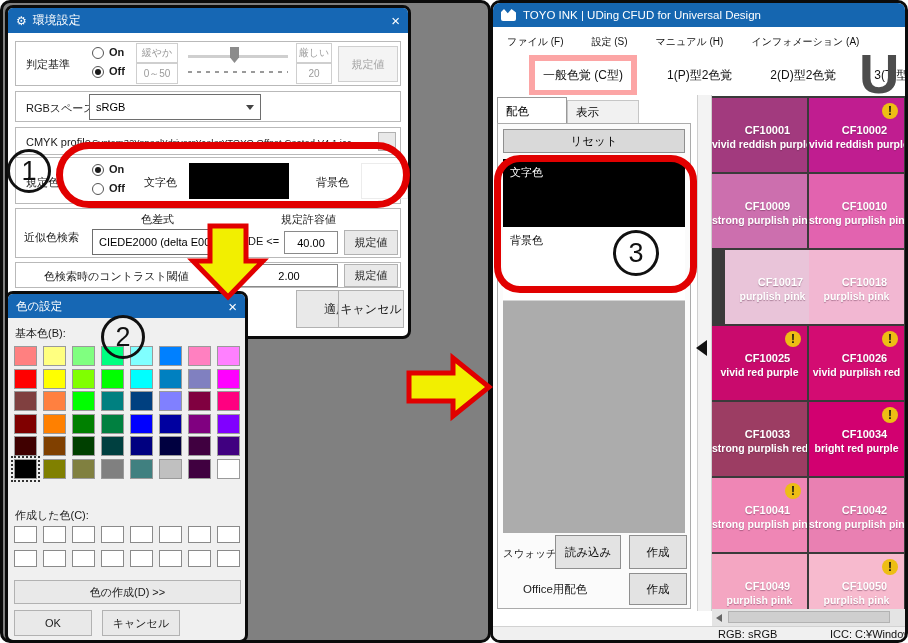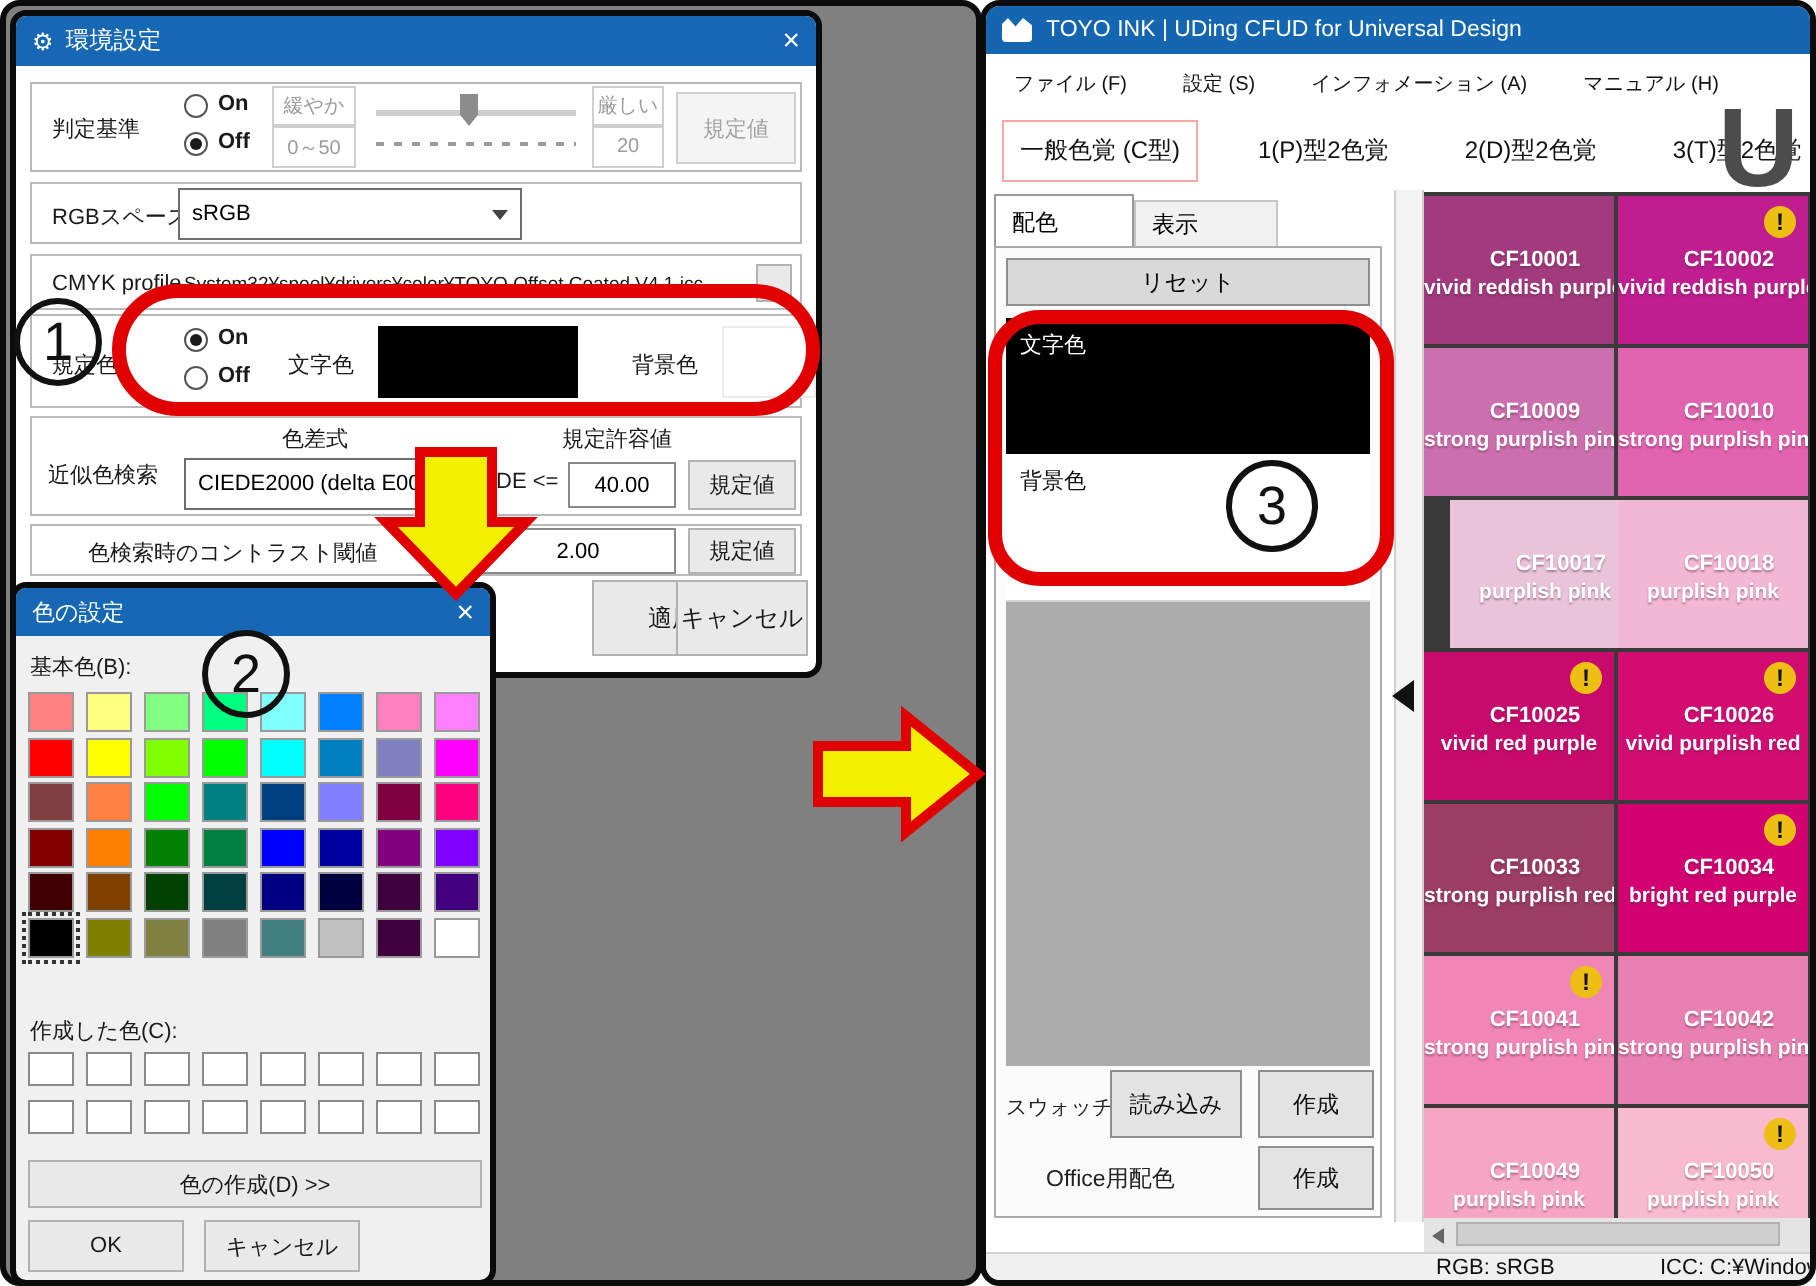--- a/index.html
+++ b/index.html
@@ -58,21 +58,21 @@
     border:3px solid #0b0b0b; border-radius:10px; overflow:hidden; }
   .app-title { position:absolute; left:0; top:0; right:0; height:24px; background:#1566B0; color:#fff;
     display:flex; align-items:center; gap:7px; padding:0 8px; font-size:11.5px; }
   .logo-mark { width:15px; height:12px; background:#fff; border-radius:2px 2px 2px 2px;
     clip-path:polygon(0 100%,0 25%,20% 0,45% 35%,70% 0,100% 30%,100% 100%); }
   .menubar { position:absolute; left:0; top:24px; right:0; height:29px; background:#fff;
     display:flex; align-items:center; gap:28px; padding:0 14px; font-size:10px; color:#111; }
   .tabrow { position:absolute; left:0; top:53px; right:0; height:39px; background:#fff;
     display:flex; align-items:center; gap:22px; padding:0 8px; font-size:12px; color:#111; }
   .vtab { padding:6px 8px; white-space:nowrap; }
-  .vtab.sel { border:1px solid #fca5a5; background:#fff; }
+  .vtab.sel { border:6px solid #fca5a5; background:#fff;margin-left:28px; }
   .ulogo { position:absolute; font-size:56px; font-weight:bold; color:#4c4c4c; z-index:1;
     font-family:"Liberation Sans","DejaVu Sans",sans-serif; }
 
   .side-panel { position:absolute; left:4px; top:92px; width:196px; height:516px; background:#fff; z-index:2; }
   .ptab { position:absolute; font-size:11.5px; display:flex; align-items:center; justify-content:flex-start; padding:0 8px; }
   .ptab.sel { left:0; top:2px; width:70px; height:27px; background:#fff; border:1px solid #999; border-bottom:none; }
   .ptab.idle { left:70px; top:5px; width:72px; height:24px; background:#F1F1F1; border:1px solid #c6c6c6; }
   .pbody { position:absolute; left:0; top:28px; width:194px; height:486px; background:#FBFBFB; border:1px solid #ababab; }
   .reset-btn { position:absolute; left:6px; top:34px; width:182px; height:24px; background:#D9D9D9;
     border:1px solid #8f8f8f; font-size:11.5px; display:flex; align-items:center; justify-content:center; }
@@ -282,22 +282,22 @@
 
   <div class="app-window abs">
     <div class="app-title">
       <span class="logo-mark"></span>
       <span>TOYO INK | UDing CFUD for Universal Design</span>
     </div>
 
     <div class="menubar">
         <div>ファイル (F)</div>
         <div>設定 (S)</div>
+        <div>マニュアル (H)</div>
         <div>インフォメーション (A)</div>
-        <div>マニュアル (H)</div>
       </div>
     <div class="tabrow">
         <div class="vtab sel">一般色覚 (C型)</div>
         <div class="vtab">1(P)型2色覚</div>
         <div class="vtab">2(D)型2色覚</div>
         <div class="vtab">3(T)型2色覚</div>
       </div>
     <div class="ulogo" style="left:366px;top:38px;">U</div>
 
     <div class="side-panel">

